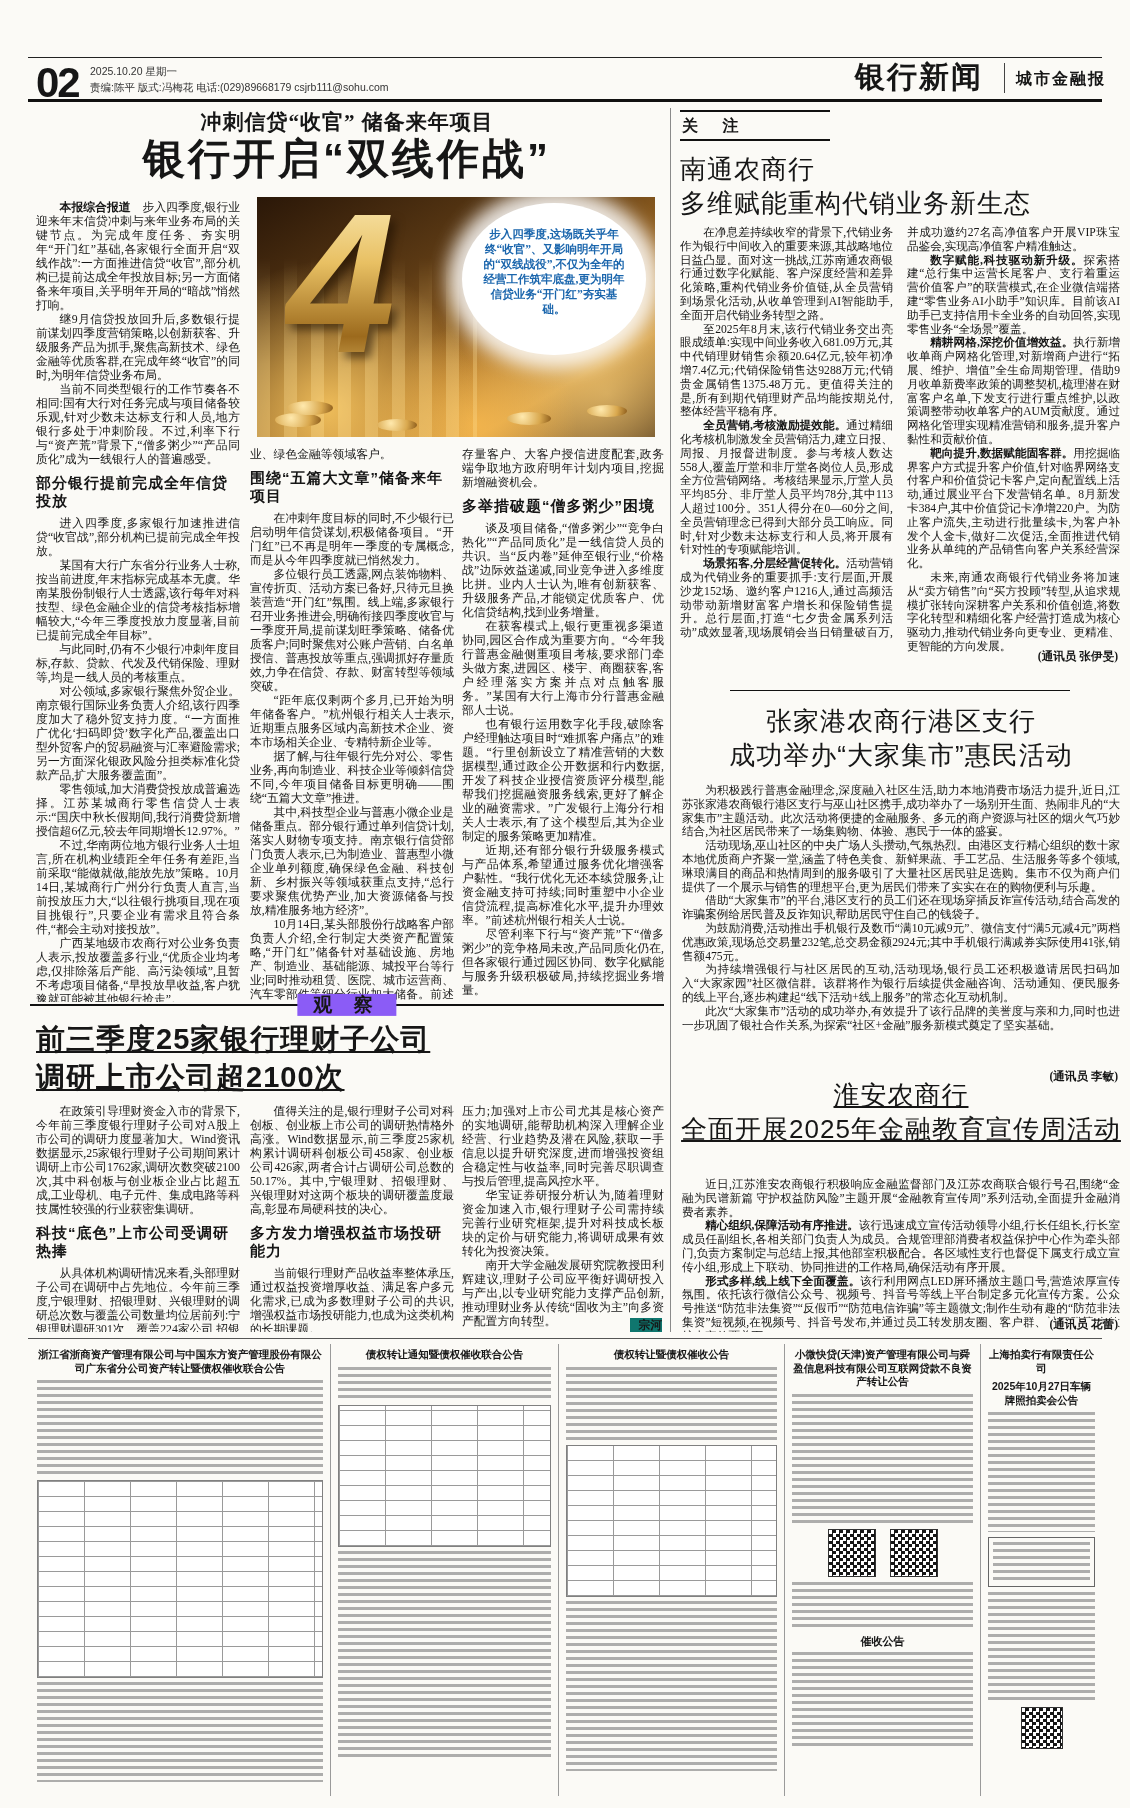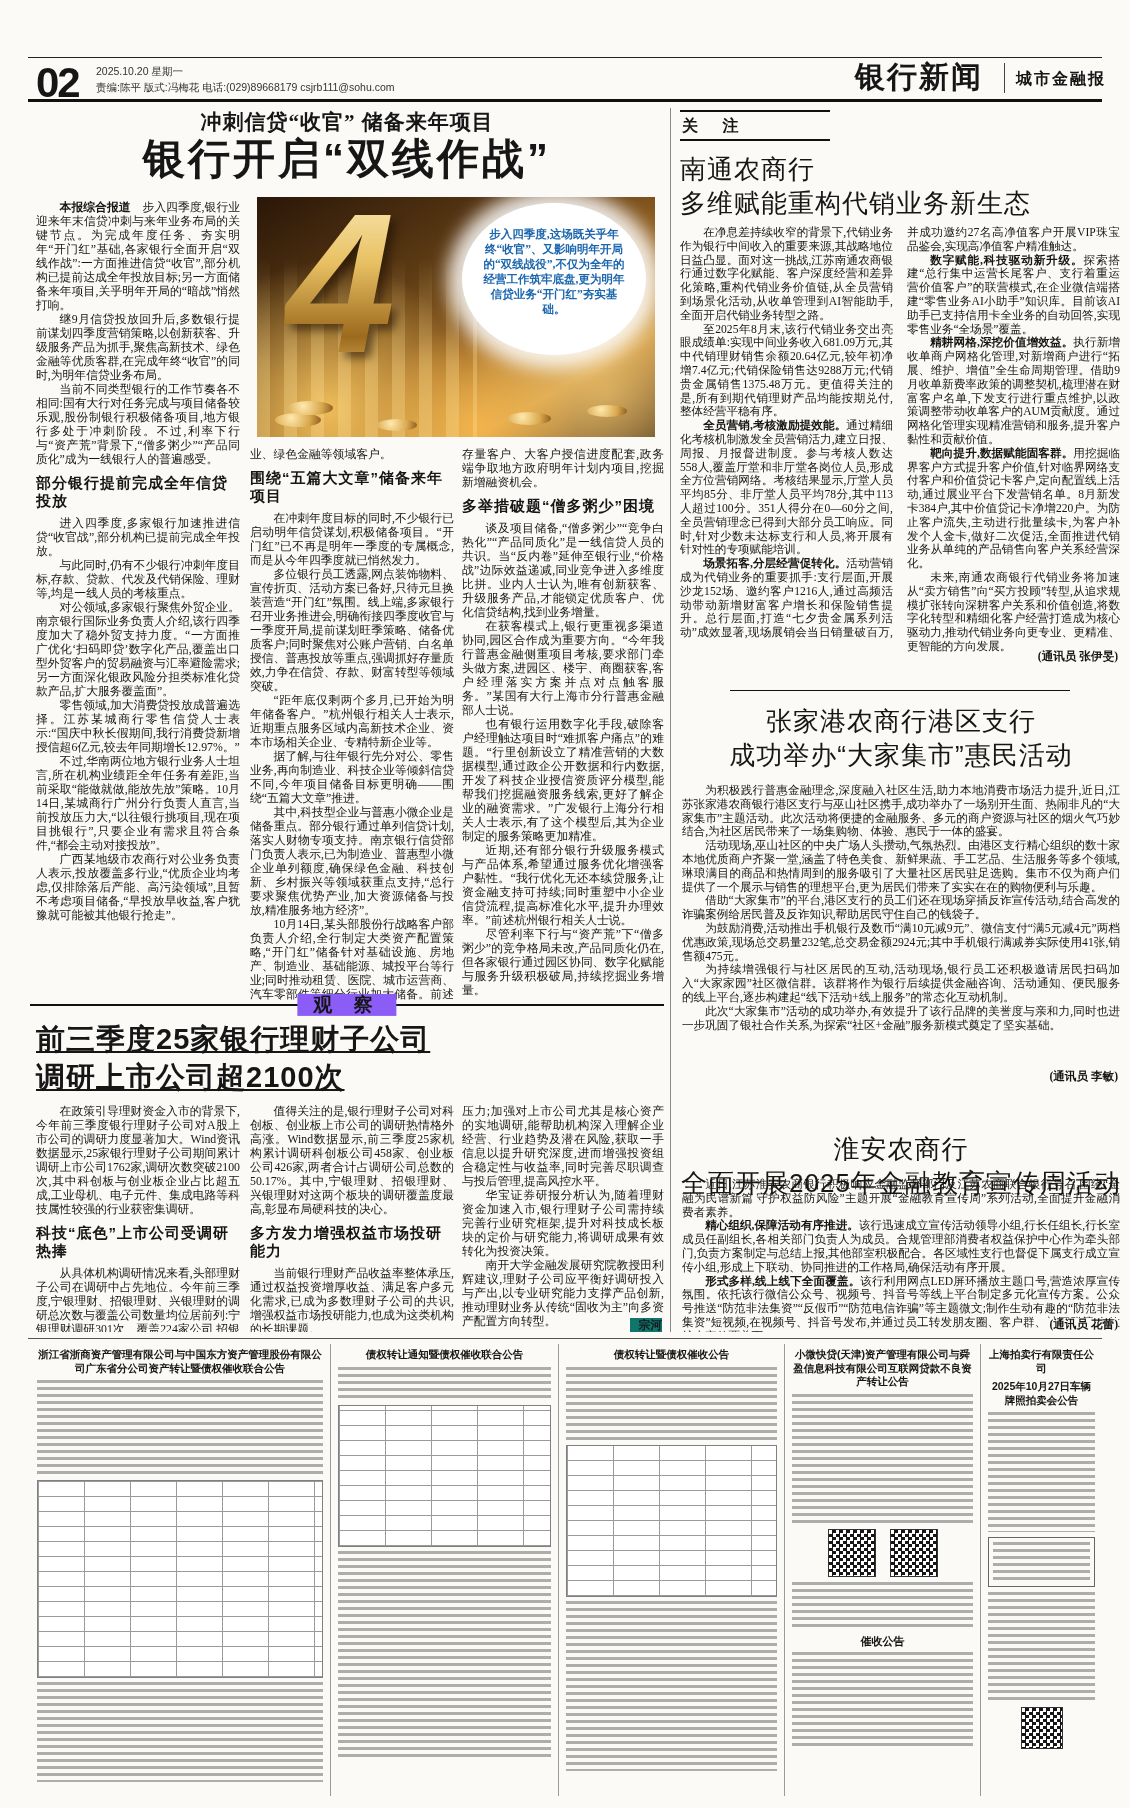--- a/index.html
+++ b/index.html
@@ -7,21 +7,21 @@
     width:1130px;height:1808px;position:relative;
     background:#fbfaf6;color:#161616;
     font-family:"Liberation Serif",serif;
     overflow:hidden;
   }
   .abs{position:absolute;}
   
   #hdr-topline{left:28px;top:57px;width:1074px;height:1px;background:#222;}
   #hdr-botline{left:28px;top:99px;width:1074px;height:3px;background:#111;}
   #page-num{left:36px;top:62px;font:900 42px/42px "Liberation Sans",sans-serif;letter-spacing:-2px;}
-  #hdr-meta{left:96px;top:63px;font:10.5px/16px "Liberation Sans",sans-serif;color:#333;}
+  #hdr-meta{left:90px;top:63px;font:10.5px/16px "Liberation Sans",sans-serif;color:#333;}
   #section-title{left:855px;top:60px;width:150px;font:900 30px/34px "Liberation Sans",sans-serif;letter-spacing:2px;}
   #hdr-vrule{left:1004px;top:63px;width:1px;height:30px;background:#444;}
   #paper-name{left:1016px;top:70px;font:700 16px/18px "Liberation Serif",serif;letter-spacing:2px;}
   
   #kicker{left:30px;top:110px;width:634px;text-align:center;font:600 21px/24px "Liberation Serif",serif;letter-spacing:1px;}
   #headline{left:30px;top:134px;width:634px;text-align:center;font:900 42px/50px "Liberation Sans",sans-serif;letter-spacing:3px;}
   .newscol{overflow:hidden;}
   .bp{margin:0;font:11.8px/14px "Liberation Serif",serif;text-align:justify;text-indent:2em;}
   .bp .lead{font-weight:700;}
   .cont{text-indent:0;}
@@ -64,21 +64,21 @@
   
   .rt-body{font:11.6px/13.8px "Liberation Serif",serif;}
   .rt-body .bp{font:11.6px/13.8px "Liberation Serif",serif;}
   #focus-tag{left:680px;top:110px;width:150px;border-top:2px solid #111;border-bottom:2px solid #111;}
   #focus-tag span{display:block;padding:5px 2px 4px;font:700 16px/18px "Liberation Sans",sans-serif;letter-spacing:10px;}
   #nt-headline{left:680px;top:152px;width:442px;font:500 26px/34px "Liberation Sans",sans-serif;letter-spacing:1px;}
   #nt-body{left:680px;top:226px;width:440px;height:438px;column-count:2;column-gap:14px;}
   #rt-div1{left:730px;top:690px;width:340px;height:1px;background:#111;}
   #zjg-headline{left:680px;top:704px;width:442px;text-align:center;font:500 26px/34px "Liberation Sans",sans-serif;letter-spacing:1px;}
   #zjg-body{left:682px;top:784px;width:438px;height:300px;}
-  #ha-headline{left:680px;top:1132px;width:442px;text-align:center;font:500 26px/34px "Liberation Sans",sans-serif;letter-spacing:1px;}
+  #ha-headline{left:680px;top:1078px;width:442px;text-align:center;font:500 26px/34px "Liberation Sans",sans-serif;letter-spacing:1px;text-decoration:underline;}
   #ha-body{left:682px;top:1178px;width:438px;height:154px;}
   .byline{position:absolute;right:2px;bottom:0;background:#fbfaf6;padding-left:10px;
     font:700 11.6px/14px "Liberation Serif",serif;}
   
   #ads-topline{left:28px;top:1338px;width:1074px;height:1px;background:#555;}
   #ads{left:30px;top:1344px;width:1072px;height:452px;display:flex;}
   .ad-block{box-sizing:border-box;padding:2px 7px;overflow:hidden;}
   .ad-block + .ad-block{border-left:1px solid #9a9a9a;}
   #ad-a{width:300px;}
   #ad-b{width:228px;}
@@ -123,23 +123,24 @@
   <div class="abs coin" style="left:250px;bottom:12px;width:44px;height:13px;"></div>
   <div class="abs coin" style="left:330px;bottom:20px;width:40px;height:12px;"></div>
   <div class="abs" id="speech-bubble">
     <span class="bubble-text">步入四季度,这场既关乎年终“收官”、又影响明年开局的“双线战役”,不仅为全年的经营工作筑牢底盘,更为明年信贷业务“开门红”夯实基础。</span>
   </div>
 </div>
 
 <div class="abs newscol" id="m-col1">
   <p class="bp"><b class="lead">本报综合报道</b>　<span>步入四季度,银行业迎来年末信贷冲刺与来年业务布局的关键节点。为完成年度任务、夯实明年“开门红”基础,各家银行全面开启“双线作战”:一方面推进信贷“收官”,部分机构已提前达成全年投放目标;另一方面储备来年项目,关乎明年开局的“暗战”悄然打响。</span></p>
   <p class="bp">继9月信贷投放回升后,多数银行提前谋划四季度营销策略,以创新获客、升级服务产品为抓手,聚焦高新技术、绿色金融等优质客群,在完成年终“收官”的同时,为明年信贷业务布局。</p>
-  <p class="bp">当前不同类型银行的工作节奏各不相同:国有大行对任务完成与项目储备较乐观,股份制银行积极储备项目,地方银行多处于冲刺阶段。不过,利率下行与“资产荒”背景下,“僧多粥少”“产品同质化”成为一线银行人的普遍感受。</p>
+  <p class="bp">当前不同类型银行的工作节奏各不相同:国有大行对任务完成与项目储备较乐观,针对少数未达标支行和人员,地方银行多处于冲刺阶段。不过,利率下行与“资产荒”背景下,“僧多粥少”“产品同质化”成为一线银行人的普遍感受。</p>
   <p class="bp sub">部分银行提前完成全年信贷投放</p>
   <p class="bp">进入四季度,多家银行加速推进信贷“收官战”,部分机构已提前完成全年投放。</p>
+  <p class="bp">某国有大行广东省分行业务人士称,按当前进度,年末指标完成基本无虞。华南某股份制银行人士透露,该行每年对科技型、绿色金融企业的信贷考核指标增幅较大,“今年三季度投放力度显著,目前已提前完成全年目标”。</p>
   <p class="bp">与此同时,仍有不少银行冲刺年度目标,存款、贷款、代发及代销保险、理财等,均是一线人员的考核重点。</p>
   <p class="bp">对公领域,多家银行聚焦外贸企业。南京银行国际业务负责人介绍,该行四季度加大了稳外贸支持力度。“一方面推广优化‘扫码即贷’数字化产品,覆盖出口型外贸客户的贸易融资与汇率避险需求;另一方面深化银政风险分担类标准化贷款产品,扩大服务覆盖面”。</p>
   <p class="bp">零售领域,加大消费贷投放成普遍选择。江苏某城商行零售信贷人士表示:“国庆中秋长假期间,我行消费贷新增授信超6亿元,较去年同期增长12.97%。”</p>
   <p class="bp">不过,华南两位地方银行业务人士坦言,所在机构业绩距全年任务有差距,当前采取“能做就做,能放先放”策略。10月14日,某城商行广州分行负责人直言,当前投放压力大,“以往银行挑项目,现在项目挑银行”,只要企业有需求且符合条件,“都会主动对接投放”。</p>
   <p class="bp">广西某地级市农商行对公业务负责人表示,投放覆盖多行业,“优质企业均考虑,仅排除落后产能、高污染领域”,且暂不考虑项目储备,“早投放早收益,客户犹豫就可能被其他银行抢走”。</p>
 
 </div>
 
 <div class="abs newscol" id="m-col2">
   <p class="bp cont">业、绿色金融等领域客户。</p>

